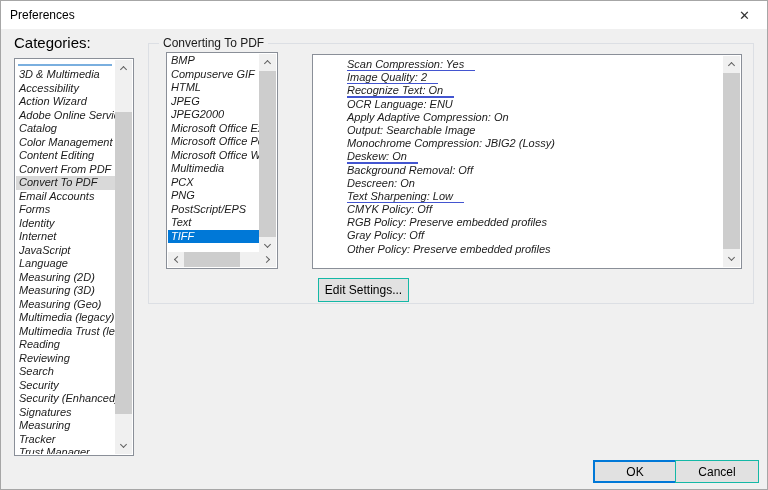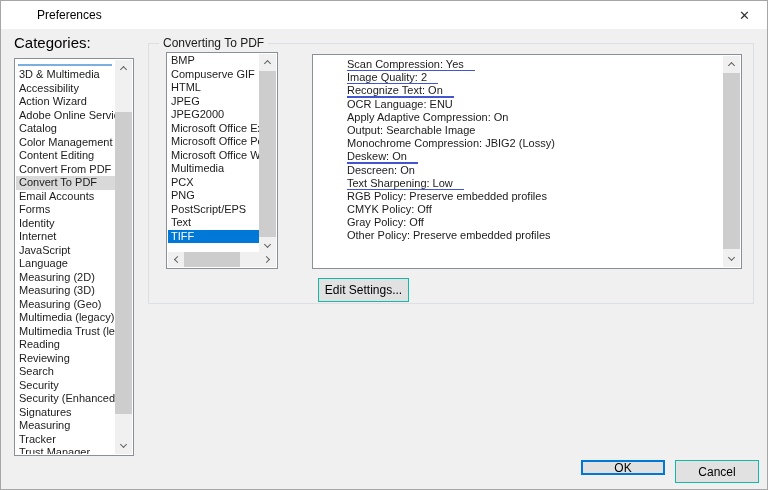--- a/index.html
+++ b/index.html
@@ -3,30 +3,30 @@
 <meta charset="utf-8">
 <style>
   * { margin:0; padding:0; box-sizing:border-box; }
   html,body { width:768px; height:490px; }
   body { font-family:"Liberation Sans", sans-serif; }
 
   .window { position:relative; width:768px; height:490px; background:#f0f0f0;
             border:1px solid #a6a6a6; overflow:hidden; }
 
   .titlebar { position:absolute; left:0; top:0; width:100%; height:28px; background:#ffffff; }
-  .titlebar .title { position:absolute; left:9px; top:0; line-height:28px; font-size:12px; color:#000;margin-left:27px; }
+  .titlebar .title { position:absolute; left:9px; top:0; line-height:28px; font-size:12px; color:#000; }
   .close-btn { position:absolute; right:0; top:0; width:45px; height:28px;
                display:flex; align-items:center; justify-content:center; cursor:default; }
   .close-btn span { font-size:13px; color:#333; }
 
   .label { position:absolute; font-size:15px; color:#000; }
 
   .listbox { position:absolute; background:#fff; border:1px solid #8a8f98; }
 
-  .list-content { position:absolute; left:1px; top:1px; bottom:1px; overflow:hidden; }
+  .list-content { position:absolute; left:1px; top:1px; bottom:1px; overflow:hidden;font-style:italic; }
 
   .row { height:13.52px; line-height:13.52px; font-size:11px; color:#1b1b1b;
          padding-left:3px; white-space:nowrap; overflow:hidden; }
   .row.sel-gray { background:var(--category-selected-bg); }
   .row.sel-blue { background:var(--selection-blue); color:#fff; }
 
   .cat-sep { height:2px; background:var(--separator-blue); margin:4px 3px 2px 2px; }
 
   
   .sb-v { position:absolute; width:17px; background:#f0f0f0; }
@@ -160,37 +160,38 @@
   <div class="listbox" style="left:311px; top:53px; width:430px; height:215px;">
     <div class="list-content" style="right:18px; padding-top:2px;">
         <div class="srow"><span class="u">Scan Compression: Yes</span></div>
         <div class="srow"><span class="u">Image Quality: 2</span></div>
         <div class="srow"><span class="u">Recognize Text: On</span></div>
         <div class="srow"><span>OCR Language: ENU</span></div>
         <div class="srow"><span>Apply Adaptive Compression: On</span></div>
         <div class="srow"><span>Output: Searchable Image</span></div>
         <div class="srow"><span>Monochrome Compression: JBIG2 (Lossy)</span></div>
         <div class="srow"><span class="u">Deskew: On</span></div>
+        <div class="srow"><span>Background Removal: Off</span></div>
         <div class="srow"><span>Descreen: On</span></div>
         <div class="srow"><span class="u">Text Sharpening: Low</span></div>
+        <div class="srow"><span>CMYK Policy: Off</span></div>
         <div class="srow"><span>RGB Policy: Preserve embedded profiles</span></div>
-        <div class="srow"><span>CMYK Policy: Off</span></div>
         <div class="srow"><span>Gray Policy: Off</span></div>
         <div class="srow"><span>Other Policy: Preserve embedded profiles</span></div>
       </div>
     <div class="sb-v" style="right:1px; top:1px; bottom:1px;">
       <div class="sb-btn v" style="top:0;">
           <span class="chev up"></span>
         </div>
       <div class="thumb" style="left:0; width:17px; top:17px; height:176px;"></div>
       <div class="sb-btn v" style="bottom:0;">
           <span class="chev down"></span>
         </div>
     </div>
   </div>
 
   <div class="btn" style="left:317px; top:277px; width:91px; height:24px;">Edit Settings...</div>
 
-  <div class="btn default" style="left:580px; top:459px; width:84px; height:15px;">OK</div>
+  <div class="btn default" style="left:592px; top:459px; width:84px; height:23px;">OK</div>
 
   <div class="btn" style="left:674px; top:459px; width:84px; height:23px;">Cancel</div>
 
 </div>
 
 </body></html>

